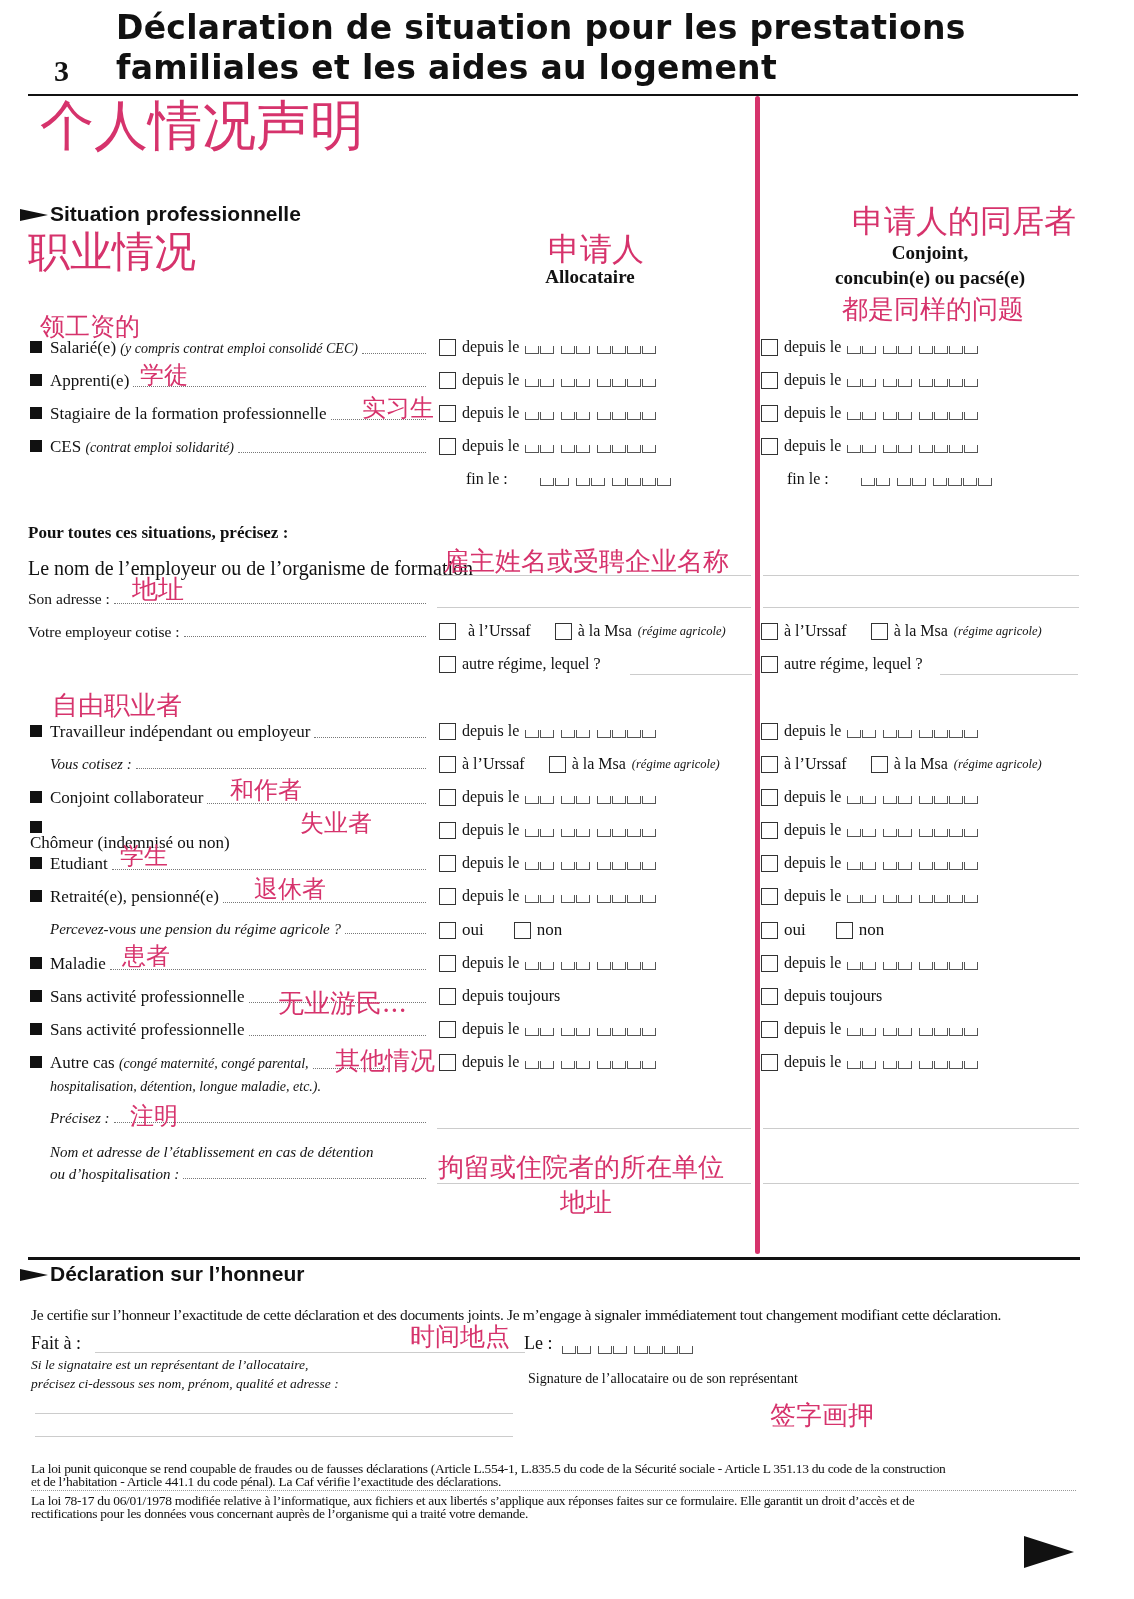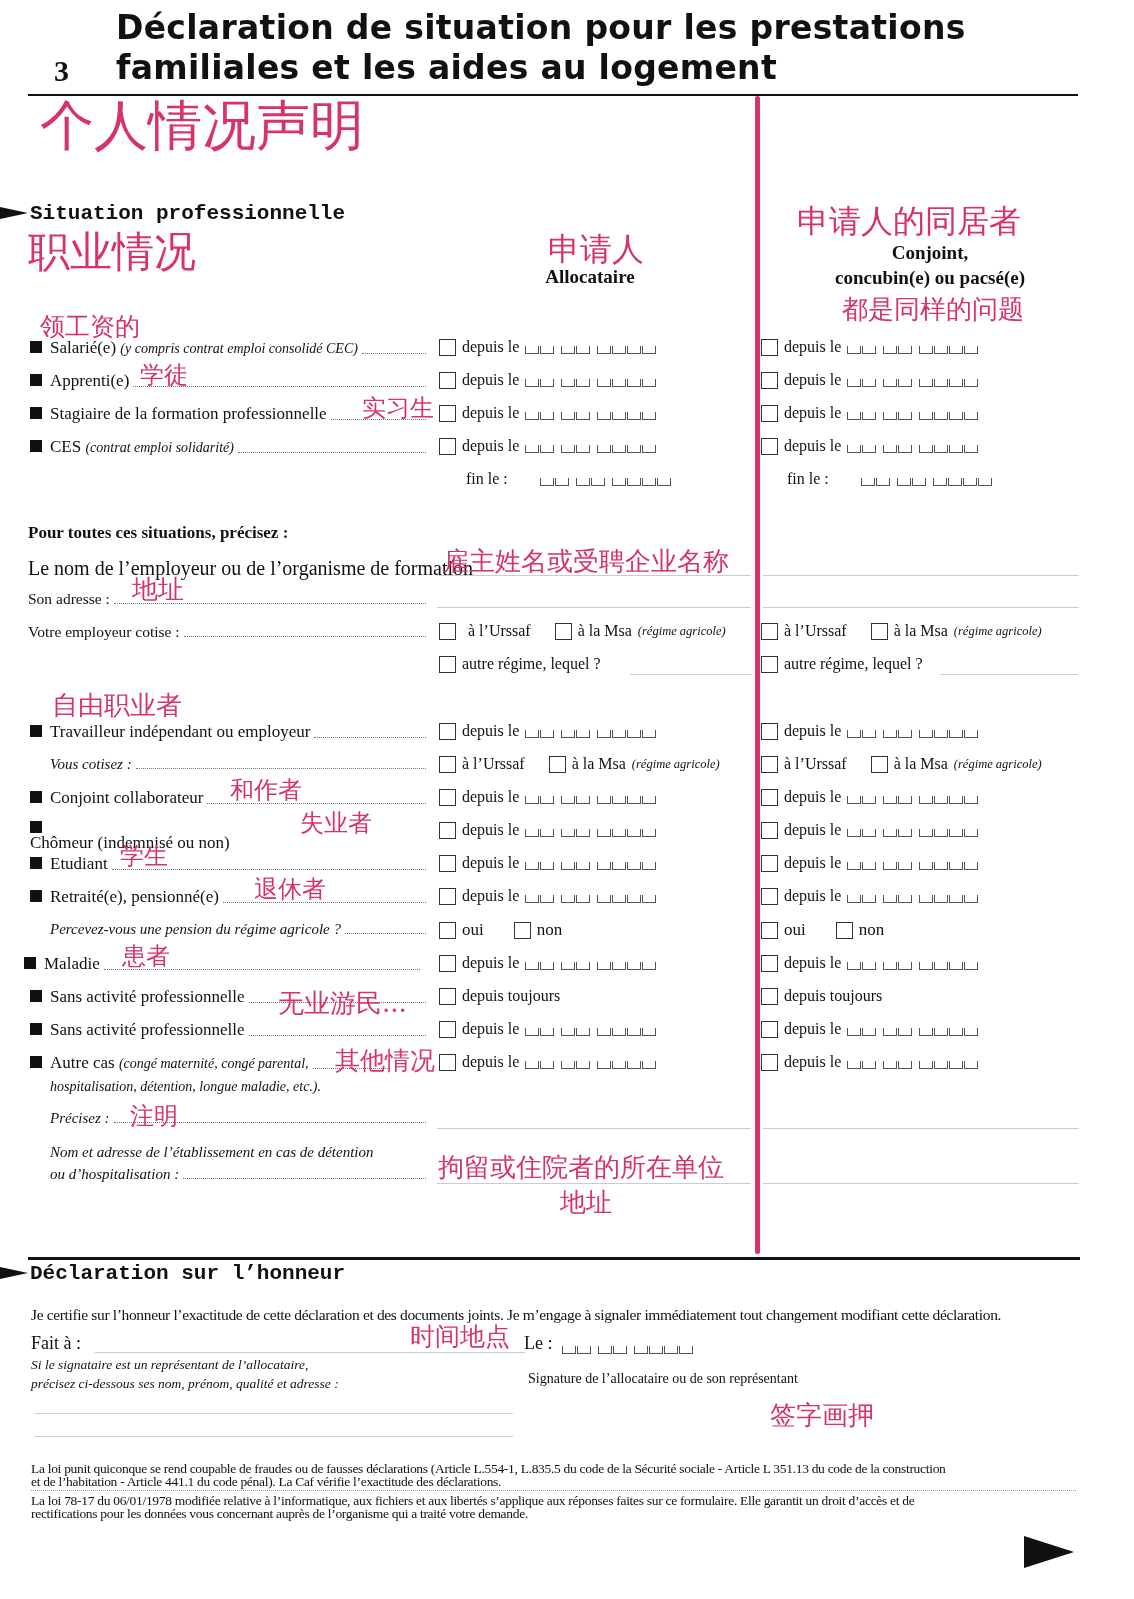--- a/index.html
+++ b/index.html
@@ -5,21 +5,21 @@
   * { box-sizing: border-box; margin: 0; padding: 0; }
   html, body { width: 1134px; height: 1599px; background: #ffffff; overflow: hidden; }
   body { position: relative; font-family: "Liberation Serif", serif; color: #111; }
   .abs { position: absolute; }
   .serif { font-family: "Liberation Serif", serif; }
   .zh { color: #d6336c; font-family: "DejaVu Serif", serif; white-space: nowrap; }
   .title { font-family: "DejaVu Sans", sans-serif; font-weight: bold; font-size: 33px; line-height: 40px; letter-spacing: 0.3px; }
   .pagenum { font-family: "Liberation Serif", serif; font-weight: bold; font-size: 30px; }
   .rule { background: #111; height: 3px; }
   .pinkbar { background: #d6336c; width: 5px; border-radius: 3px; }
-  .section-head { font-family: Liberation Mono, monospace; font-weight: bold; font-size: 21px; white-space: nowrap; }
+  .section-head { font-family: Liberation Sans, sans-serif; font-weight: bold; font-size: 21px; white-space: nowrap; margin-left: 20px; }
   .arrow { display: inline-block; width: 0; height: 0; border-top: 6px solid transparent; border-bottom: 6px solid transparent; border-left: 28px solid #111; vertical-align: middle; margin-right: 2px; }
   .label { font-size: 17px; white-space: nowrap; display: flex; align-items: baseline; }
   .bullet { display: inline-block; width: 12px; height: 12px; background: #111; margin-right: 8px; }
   .it { font-style: italic; font-size: 14px; }
   .dots { flex: 1; border-bottom: 1px dotted #777; margin-left: 4px; height: 1px; align-self: flex-end; margin-bottom: 4px; }
   .cb { display: inline-block; width: 17px; height: 17px; border: 1.5px solid #333; background: #fff; vertical-align: middle; cursor: pointer; }
   .opt { font-size: 16px; white-space: nowrap; display: flex; align-items: center; gap: 6px; }
   .datebox { display: inline-flex; align-items: flex-end; height: 12px; vertical-align: middle; }
   .cell { display: inline-block; width: 14px; height: 8px; border-left: 1px solid #555; border-bottom: 1px solid #555; border-right: 1px solid #555; margin-right: 1px; }
   .gap { display: inline-block; width: 6px; }
@@ -40,21 +40,21 @@
 <div class="abs pinkbar" style="left:755px; top:96px; height:1158px;"></div>
 
 <div class="abs section-head" style="left:0px; top:202px;">
   <span class="arrow"></span><span>Situation professionnelle</span>
 </div>
 <div class="abs zh" style="left:28px; top:224px; font-size:42px;">职业情况</div>
 
 <div class="abs zh" style="left:548px; top:228px; font-size:32px;">申请人</div>
 <div class="abs col-head" style="left:520px; top:266px; width:140px;">Allocataire</div>
 
-<div class="abs zh" style="left:797px; top:200px; font-size:32px;">申请人的同居者</div>
+<div class="abs zh" style="left:852px; top:200px; font-size:32px;">申请人的同居者</div>
 <div class="abs col-head" style="left:790px; top:242px; width:280px;">Conjoint,</div>
 <div class="abs col-head" style="left:790px; top:267px; width:280px;">concubin(e) ou pacsé(e)</div>
 <div class="abs zh" style="left:842px; top:292px; font-size:26px;">都是同样的问题</div>
 
 <div class="abs zh" style="left:40px; top:310px; font-size:25px;">领工资的</div>
 
 <div class="abs label" style="left:30px; top:338px; width:396px;">
     <span class="bullet"></span><span>Salarié(e)</span>&nbsp;<span class="it">(y compris contrat emploi consolidé CEC)</span><span class="dots"></span></div>
 <div class="abs opt" style="left:439px; top:338px;">
     <span class="cb"></span>
@@ -501,21 +501,21 @@
     <span class="cb"></span>
     <span>non</span>
   </div>
 <div class="abs opt" style="left:761px; top:920px; font-size:17px;">
     <span class="cb"></span>
     <span>oui</span>
     <span style="width:18px;display:inline-block"></span>
     <span class="cb"></span>
     <span>non</span>
   </div>
-<div class="abs label" style="left:24px; top:954px; width:396px;">
+<div class="abs label" style="left:30px; top:954px; width:396px;">
     <span class="bullet"></span>
     <span>Maladie</span>
     <span class="dots"></span>
   </div>
 <div class="abs zh" style="left:122px; top:940px; font-size:24px;">患者</div>
 <div class="abs opt" style="left:439px; top:954px;">
     <span class="cb"></span>
     <span>depuis le</span>
     <span><span class="datebox">
         <span class="cell"></span>

